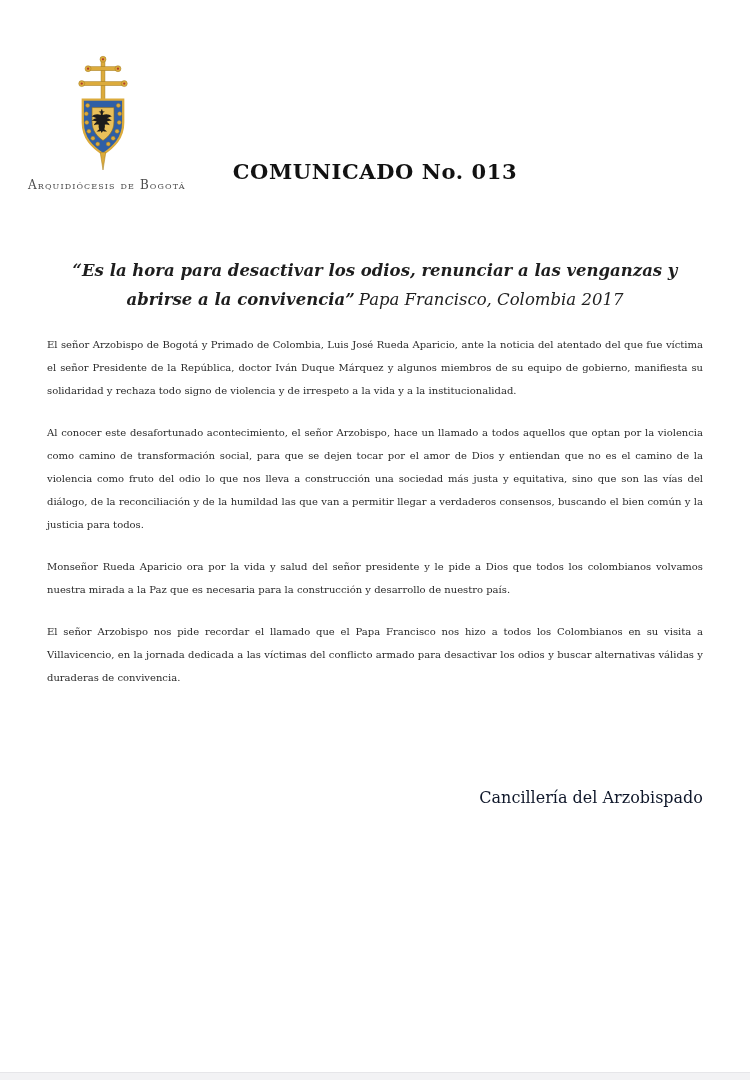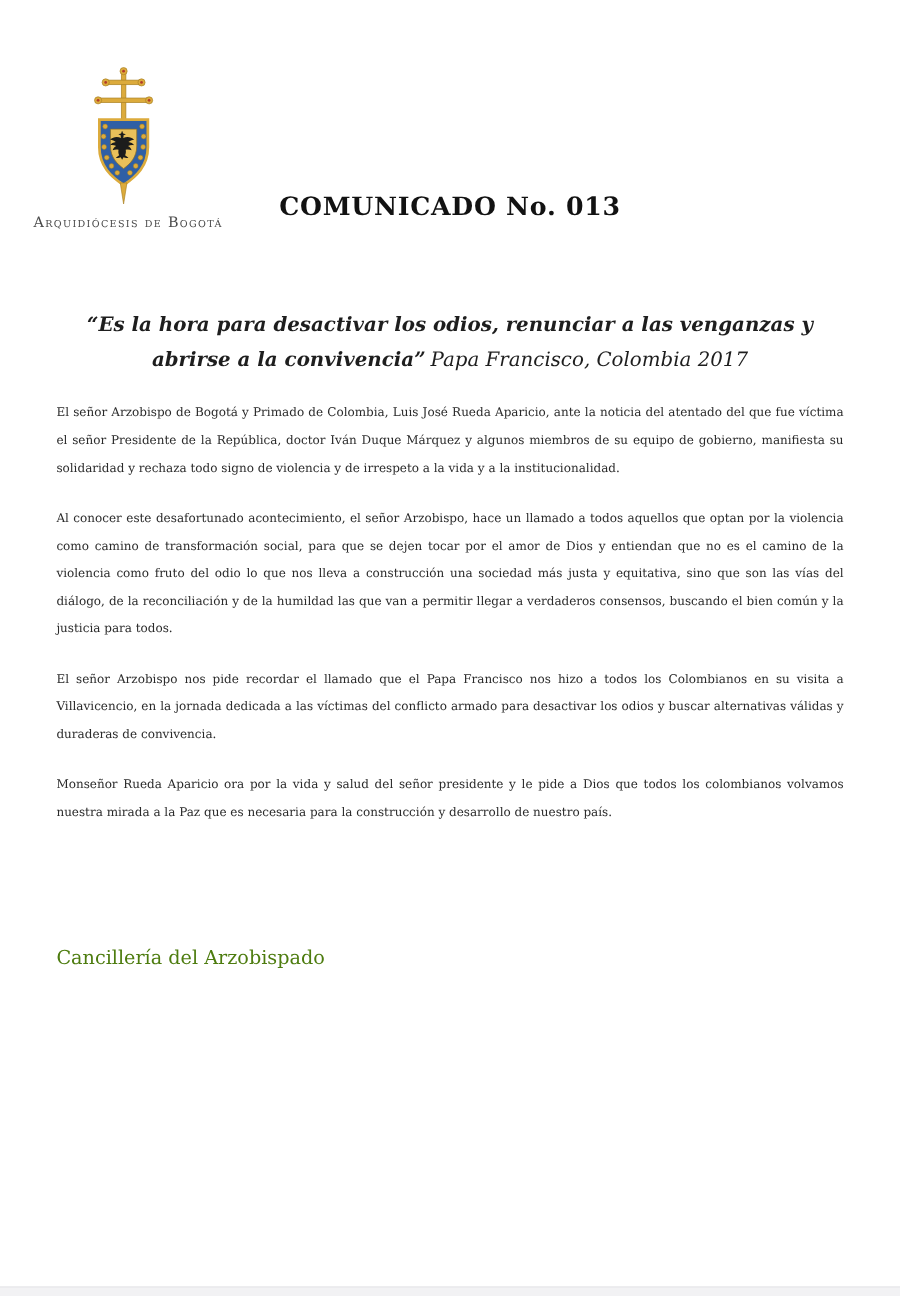--- a/index.html
+++ b/index.html
@@ -54,24 +54,24 @@
 
   .body-paragraph {
     margin: 19px 0 0 0;
     text-align: justify;
     font-size: 10px;
     line-height: 23px;
   }
 
   .doc-footer {
     margin-top: 92px;
-    text-align: left;
+    text-align: right;
     font-size: 16px;
     line-height: 33px;
-    color: #4d7c0f;
+    color: #0f172a;
   }
 
   
   .page-bottom-edge {
     position: absolute; left: 0; right: 0; bottom: 0;
     height: 7px;
     background: #f2f2f4;
     border-top: 1px solid #e6e6e9;
   }
 </style>
@@ -133,23 +133,23 @@
   <div class="content">
 
     <div class="quote">
       <span class="quote-main">“Es la hora para desactivar los odios, renunciar a las venganzas y abrirse a la convivencia”</span><span class="quote-attr">Papa Francisco, Colombia 2017</span>
     </div>
 
     <p class="body-paragraph">El señor Arzobispo de Bogotá y Primado de Colombia, Luis José Rueda Aparicio, ante la noticia del atentado del que fue víctima el señor Presidente de la República, doctor Iván Duque Márquez y algunos miembros de su equipo de gobierno, manifiesta su solidaridad y rechaza todo signo de violencia y de irrespeto a la vida y a la institucionalidad.</p>
 
     <p class="body-paragraph">Al conocer este desafortunado acontecimiento, el señor Arzobispo, hace un llamado a todos aquellos que optan por la violencia como camino de transformación social, para que se dejen tocar por el amor de Dios y entiendan que no es el camino de la violencia como fruto del odio lo que nos lleva a construcción una sociedad más justa y equitativa, sino que son las vías del diálogo, de la reconciliación y de la humildad las que van a permitir llegar a verdaderos consensos, buscando el bien común y la justicia para todos.</p>
 
+    <p class="body-paragraph">Monseñor Rueda Aparicio ora por la vida y salud del señor presidente y le pide a Dios que todos los colombianos volvamos nuestra mirada a la Paz que es necesaria para la construcción y desarrollo de nuestro país.</p>
+
     <p class="body-paragraph">El señor Arzobispo nos pide recordar el llamado que el Papa Francisco nos hizo a todos los Colombianos en su visita a Villavicencio, en la jornada dedicada a las víctimas del conflicto armado para desactivar los odios y buscar alternativas válidas y duraderas de convivencia.</p>
-
-    <p class="body-paragraph">Monseñor Rueda Aparicio ora por la vida y salud del señor presidente y le pide a Dios que todos los colombianos volvamos nuestra mirada a la Paz que es necesaria para la construcción y desarrollo de nuestro país.</p>
 
     <div class="doc-footer">
       <div>Cancillería del Arzobispado</div>
     </div>
 
   </div>
 
   <div class="page-bottom-edge"></div>
 
 </div>

